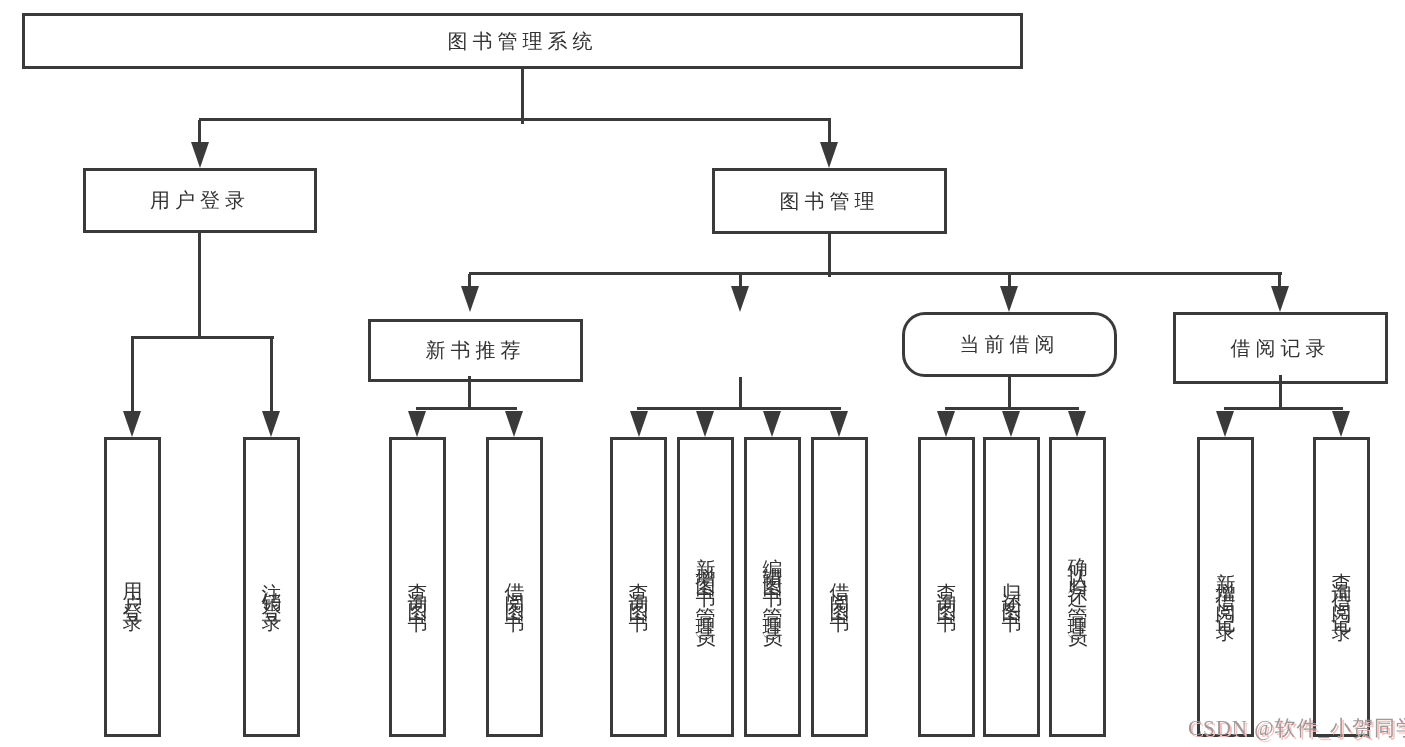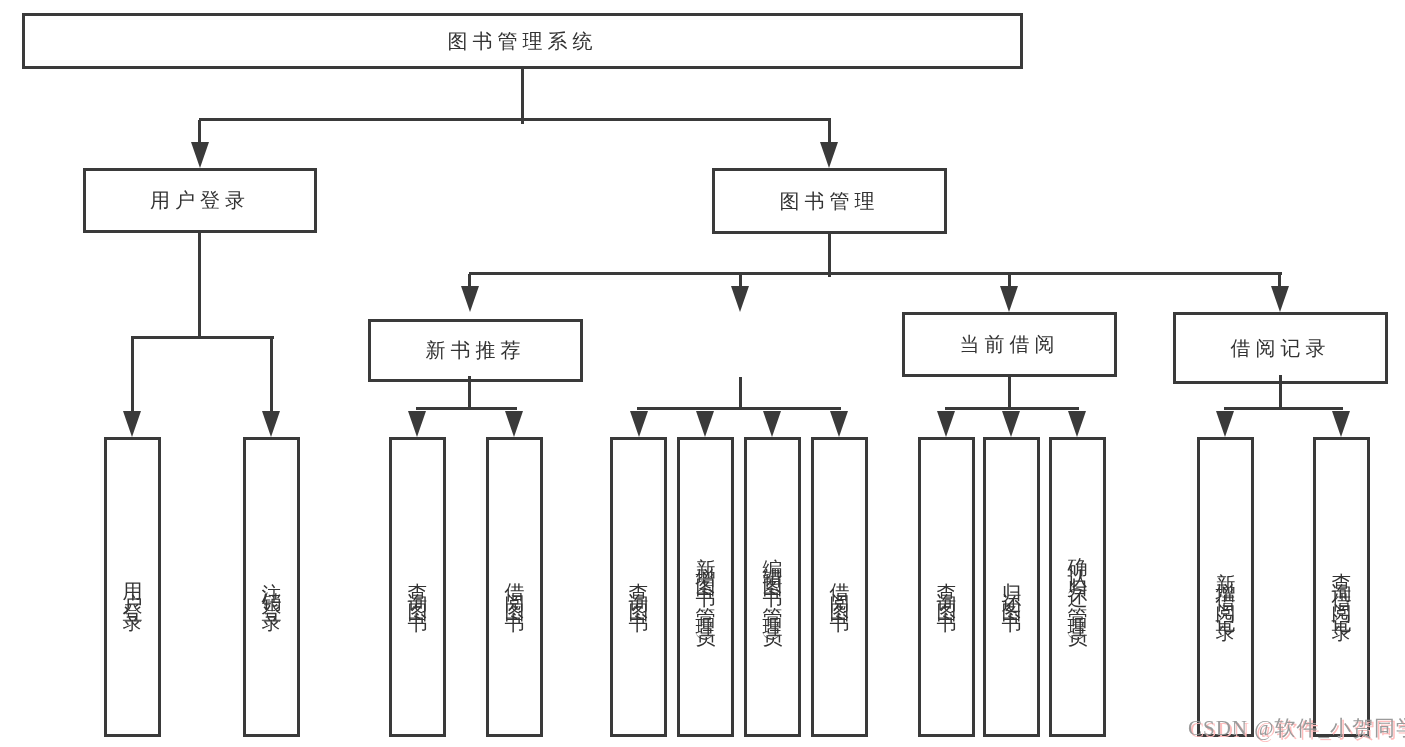--- a/index.html
+++ b/index.html
@@ -52,21 +52,21 @@
 
   <div class="box" style="left:712px;top:168px;width:235px;height:66px;">
     <span>图书管理</span>
   </div>
 
   <div class="box" style="left:368px;top:312px;width:215px;height:63px;margin-top:7px;">
     <span>新书推荐</span>
   </div>
 
 
-  <div class="box" style="left:902px;top:312px;width:215px;height:65px;">
+  <div class="box" style="left:902px;top:312px;width:215px;height:65px;border-radius:23px;">
     <span>当前借阅</span>
   </div>
 
   <div class="box" style="left:1173px;top:312px;width:215px;height:72px;">
     <span>借阅记录</span>
   </div>
 
   <div class="leaf" style="left:104px;">
     <span>用户登录</span>
   </div>

